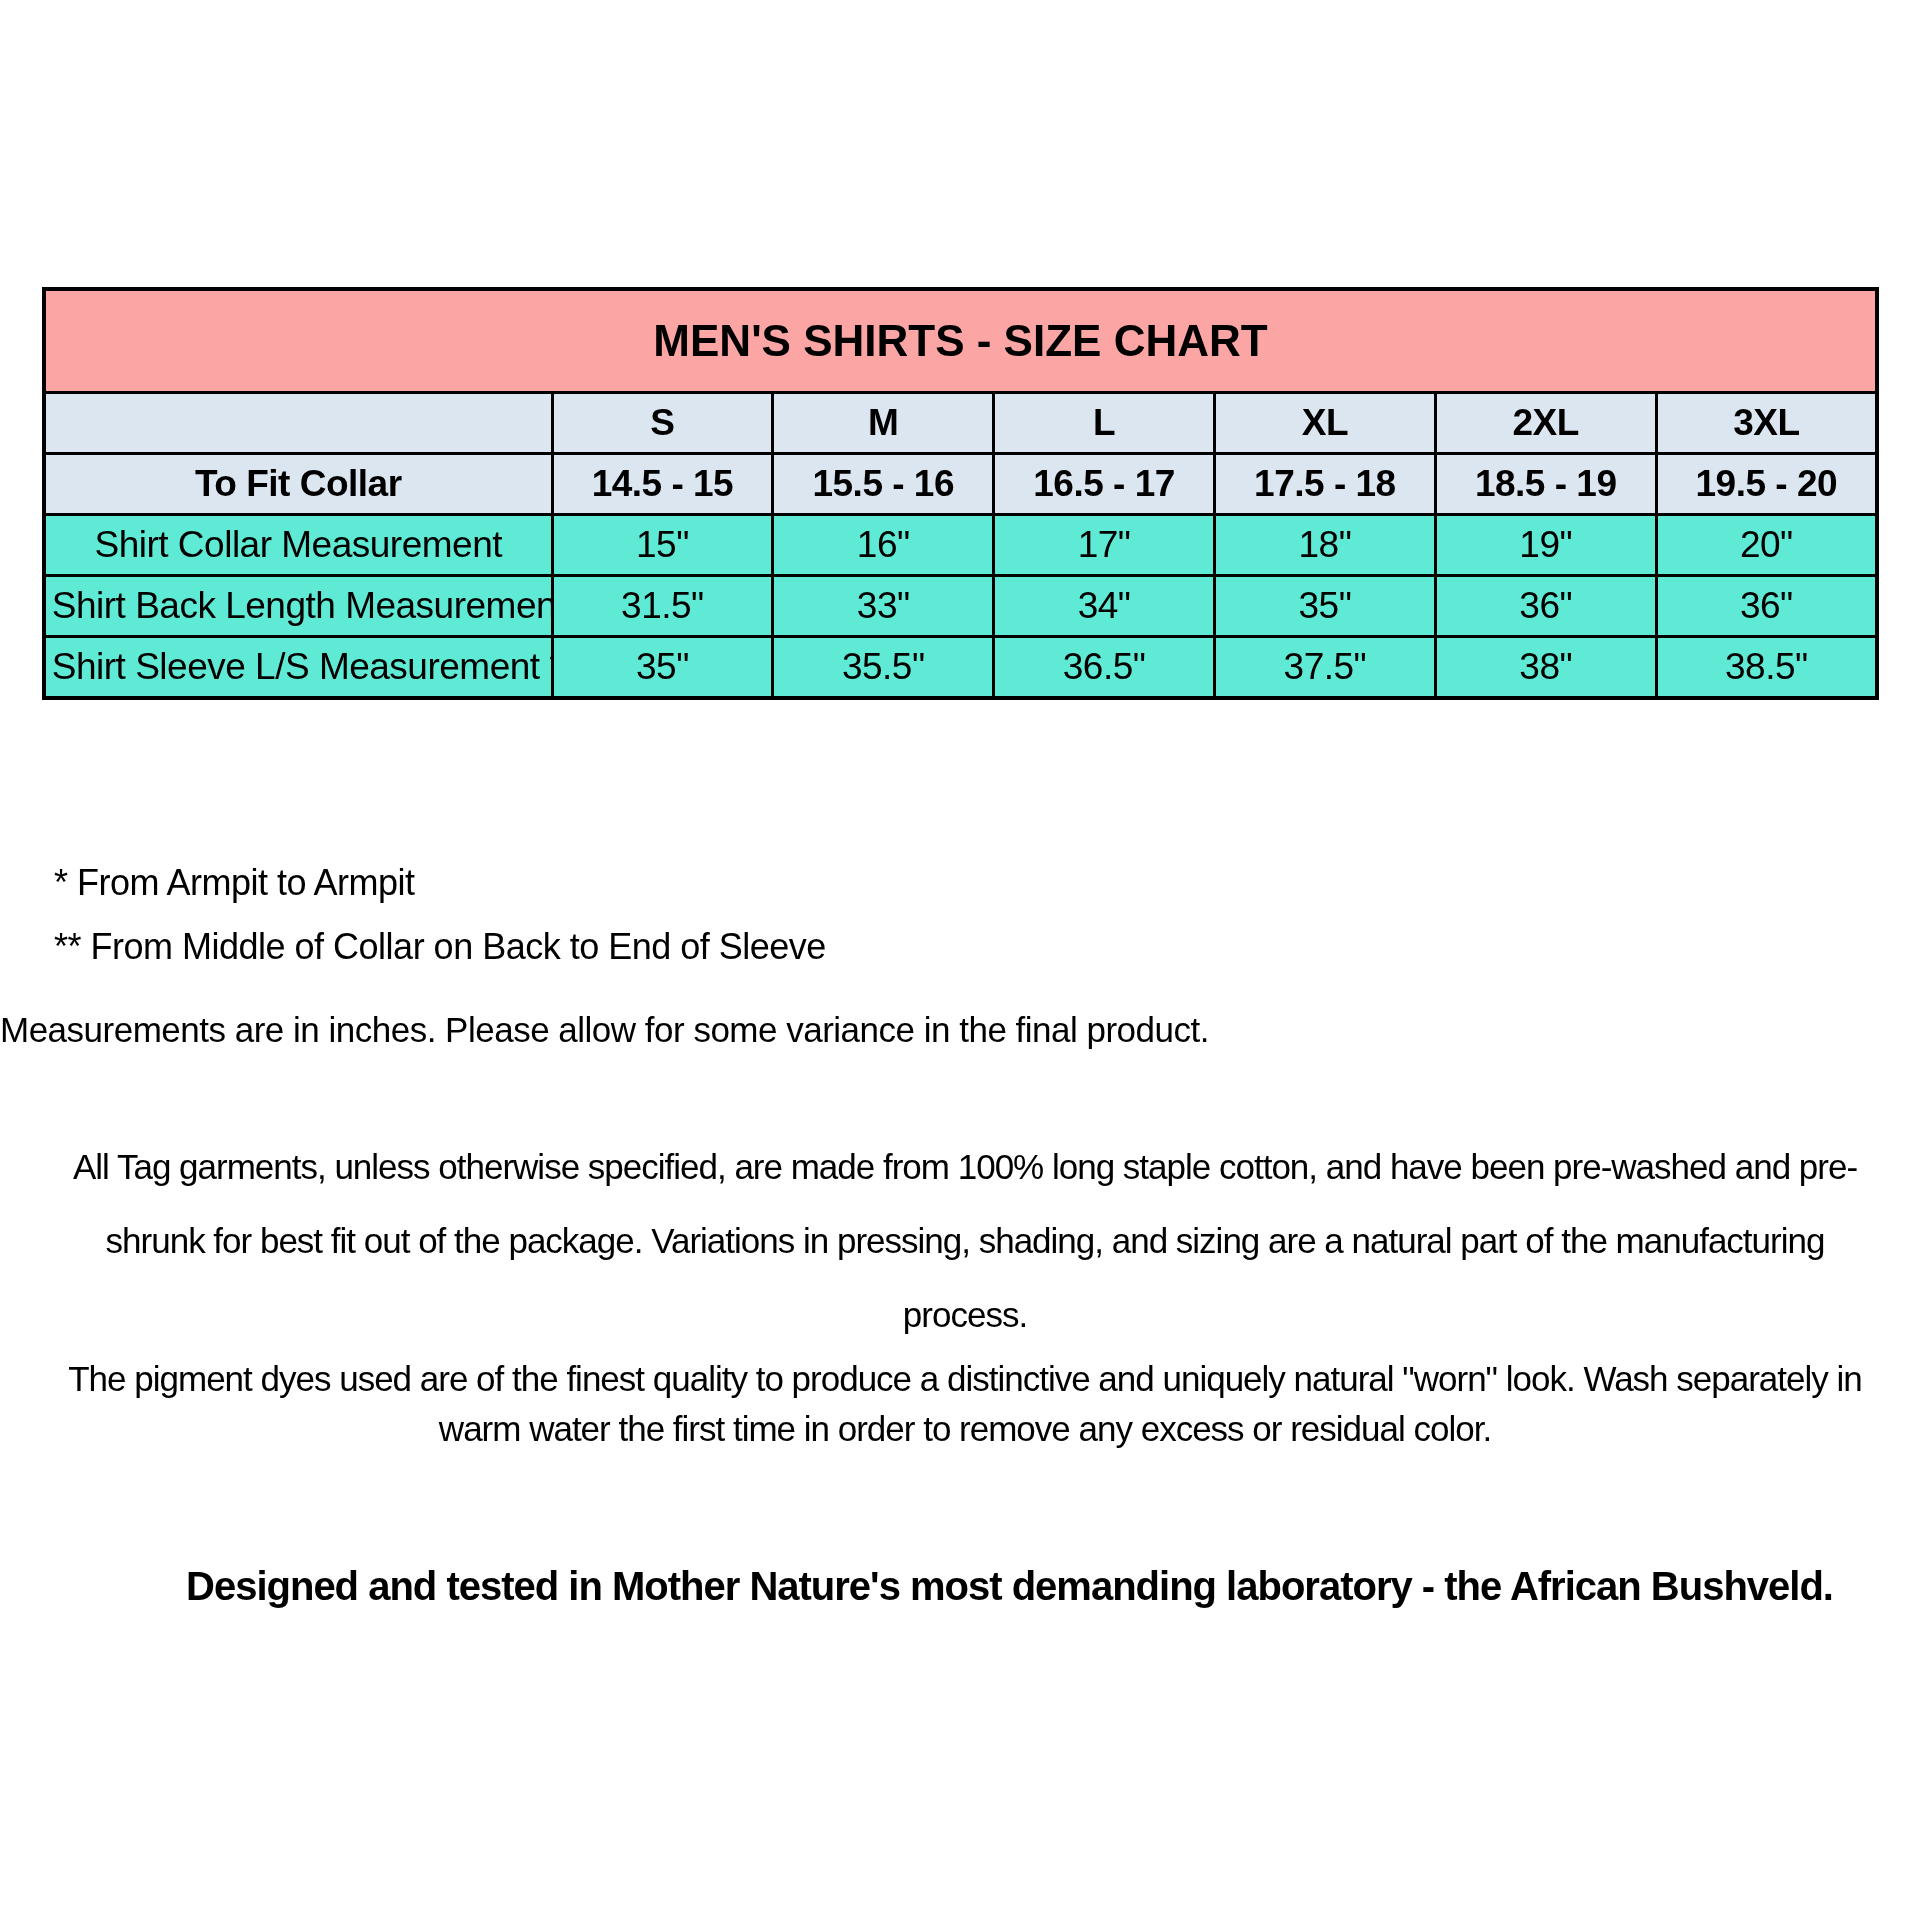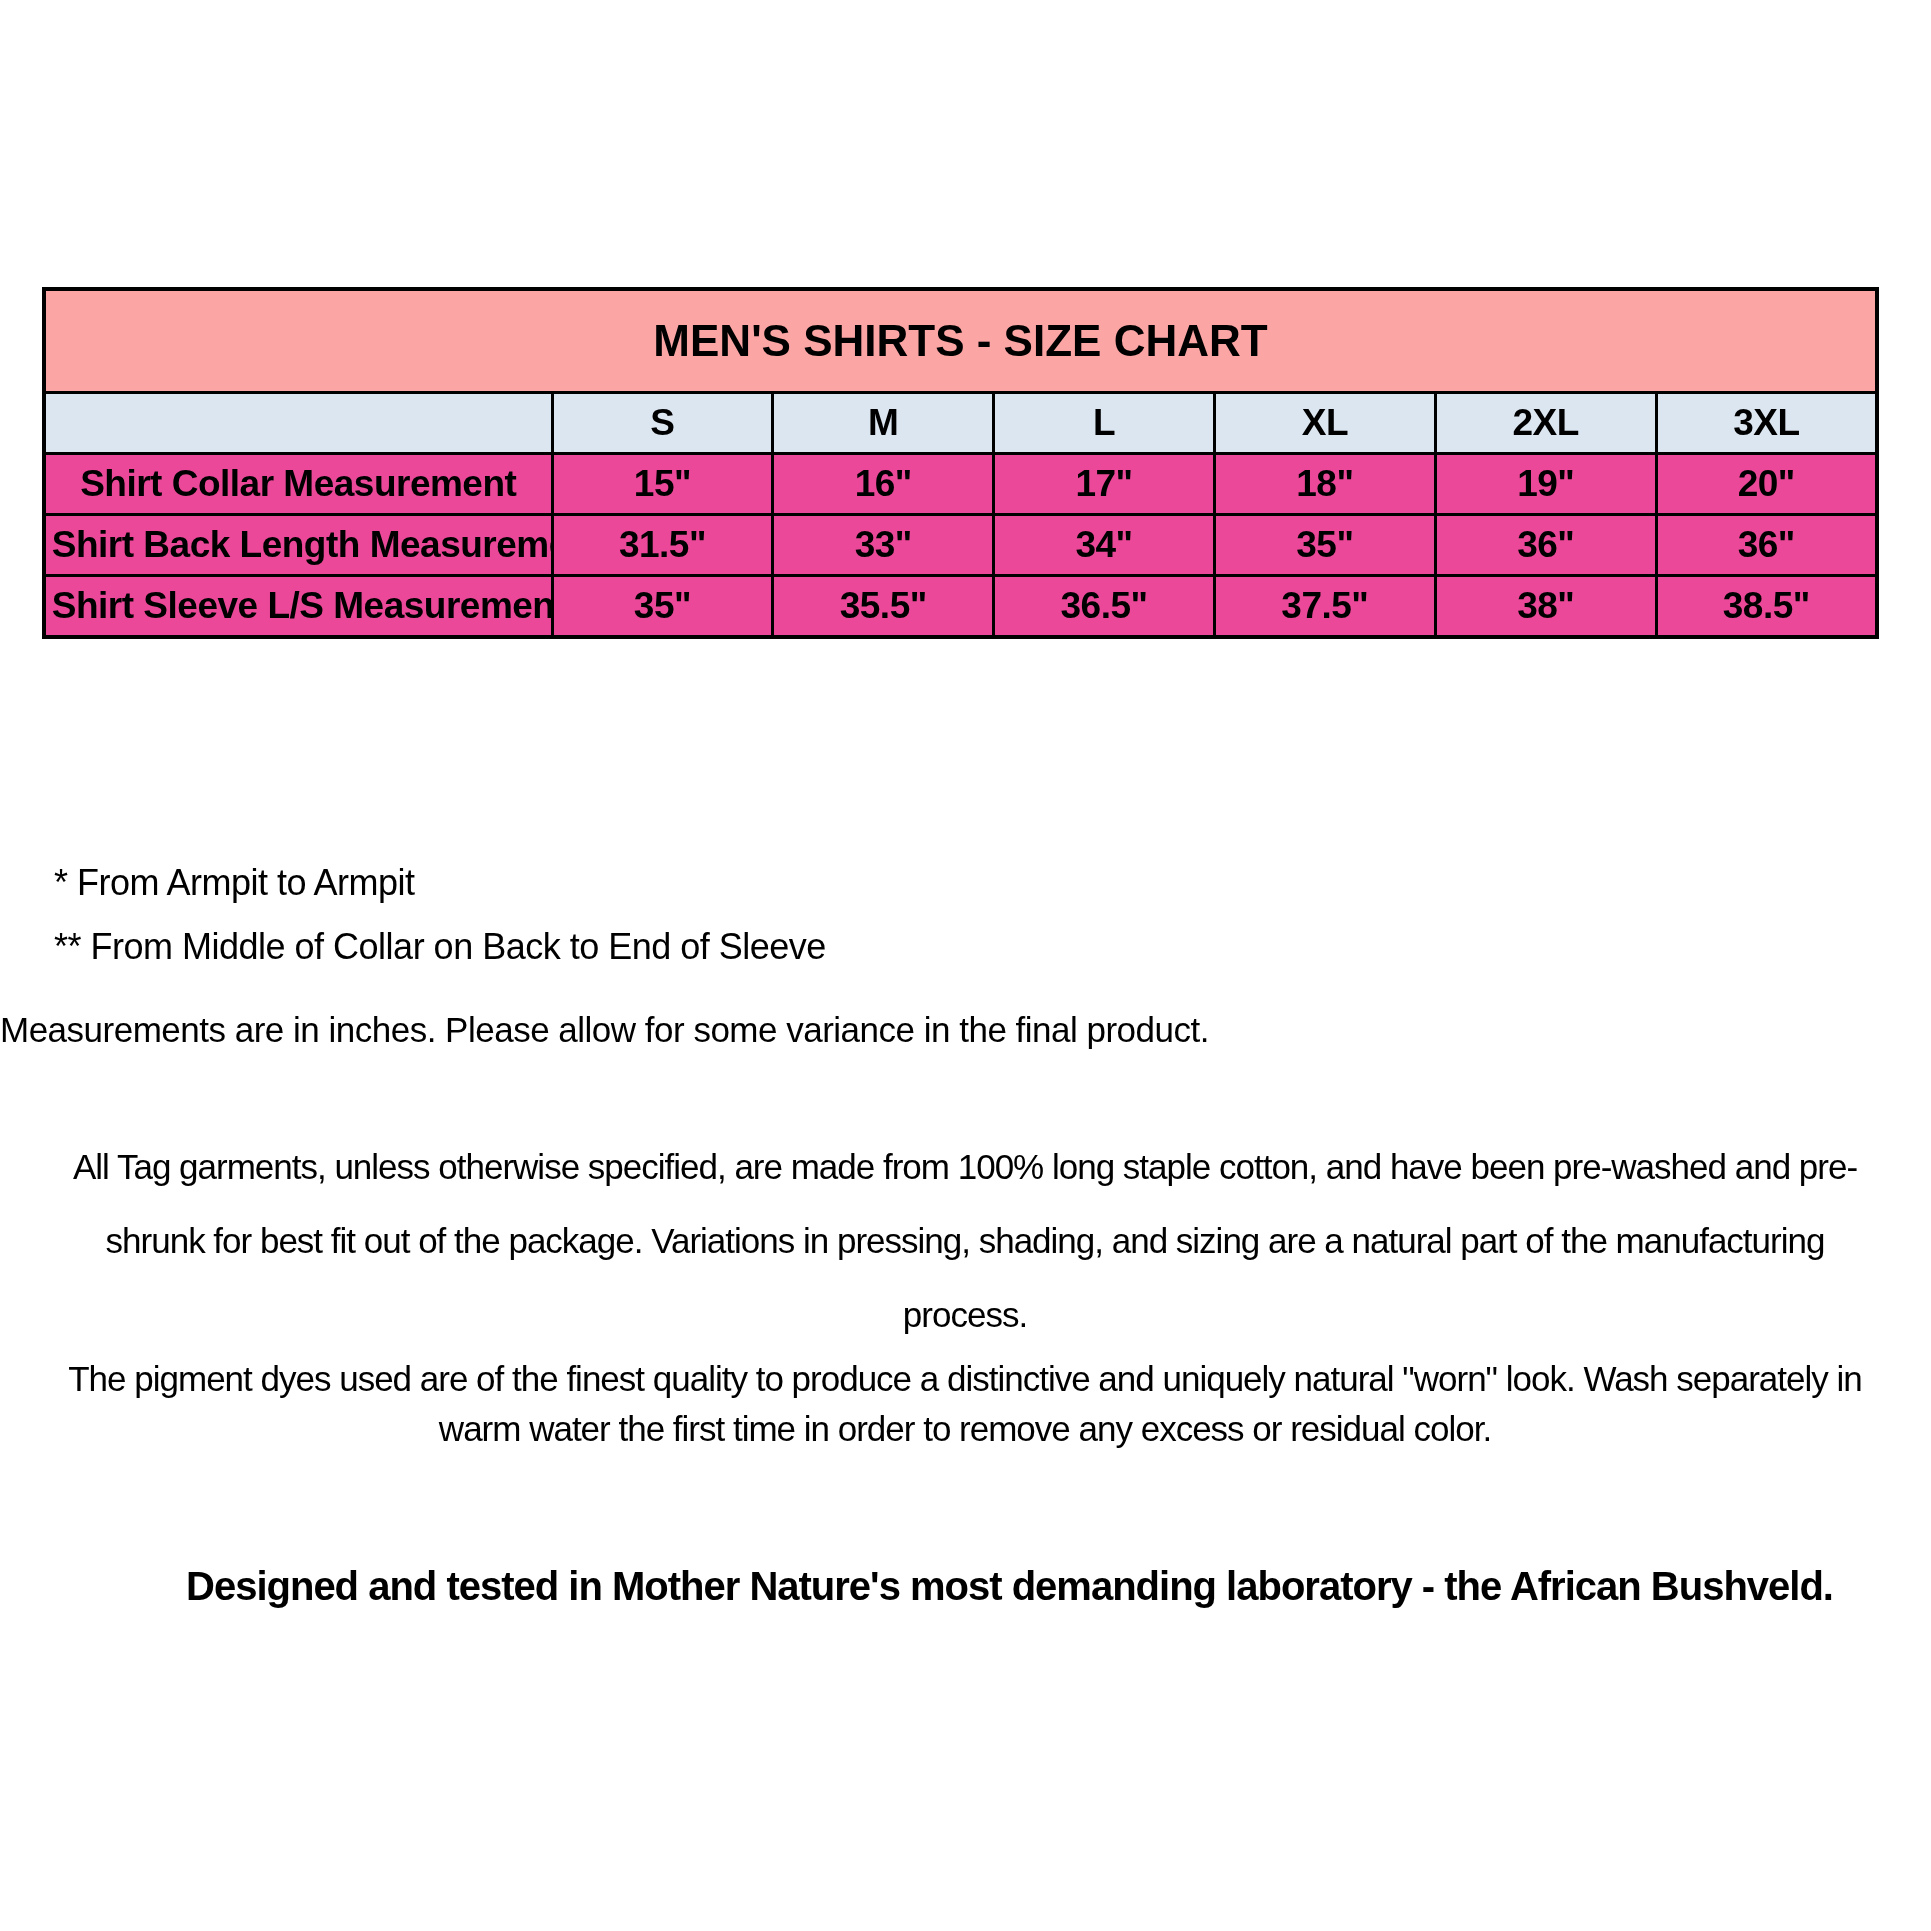--- a/index.html
+++ b/index.html
@@ -47,23 +47,23 @@
     letter-spacing: 0;
   }
   tr.hdr td {
     height: 58px;
     background: #dce6f1;
     font-size: 37px;
     font-weight: bold;
   }
   tr.meas td {
     height: 58px;
-    background: #ec4899;
+    background: #5eead4;
     font-size: 37px;
-    font-weight: bold;
+    font-weight: normal;
   }
 
   
   .footnotes {
     position: absolute;
     left: 54px;
     top: 851px;
     font-size: 36px;
     line-height: 64px;
     letter-spacing: -0.5px;
@@ -135,20 +135,29 @@
         </tr>
         <tr class="hdr">
           <td></td>
           <td>S</td>
           <td>M</td>
           <td>L</td>
           <td>XL</td>
           <td>2XL</td>
           <td>3XL</td>
         </tr>
+        <tr class="hdr">
+          <td>To Fit Collar</td>
+          <td>14.5 - 15</td>
+          <td>15.5 - 16</td>
+          <td>16.5 - 17</td>
+          <td>17.5 - 18</td>
+          <td>18.5 - 19</td>
+          <td>19.5 - 20</td>
+        </tr>
         <tr class="meas">
           <td>Shirt Collar Measurement</td>
           <td>15"</td>
           <td>16"</td>
           <td>17"</td>
           <td>18"</td>
           <td>19"</td>
           <td>20"</td>
         </tr>
         <tr class="meas">

